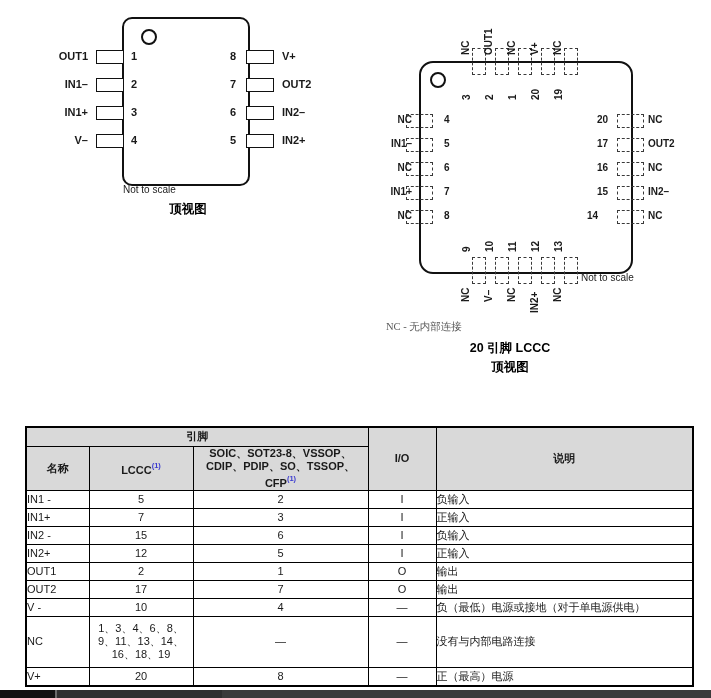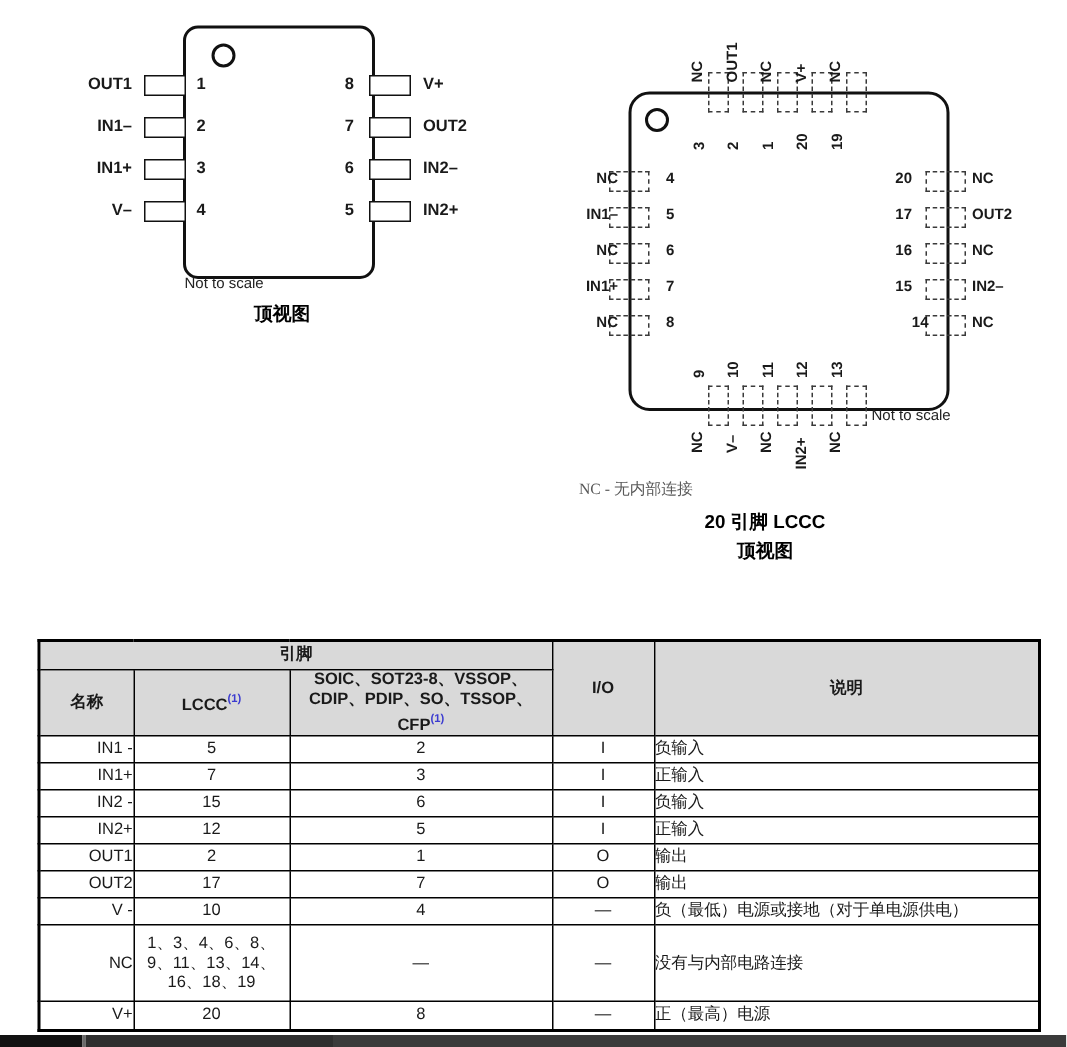--- a/index.html
+++ b/index.html
@@ -23,21 +23,21 @@
   .ncnote{position:absolute;font:10.5px/13px "Liberation Serif",serif;color:#595959;white-space:nowrap;}
   
   .tbl-title{position:absolute;left:25px;top:406px;width:667px;text-align:center;
              font:bold 12px/16px "Liberation Sans",sans-serif;color:#000;}
   table.pins{position:absolute;left:25px;top:426px;width:667px;border-collapse:collapse;
              table-layout:fixed;border:2px solid #000;}
   table.pins td{border:1px solid #000;font:11px/13px "Liberation Sans",sans-serif;color:#1a1a1a;
                 vertical-align:middle;padding:0;overflow:hidden;}
   table.pins td.hd{background:#d9d9d9;font-weight:bold;text-align:center;}
   td.c{text-align:center;}
-  td.l{text-align:right;padding-left:4px;}
+  td.l{text-align:left;padding-left:4px;}
   td.d{font-family:"Liberation Serif",serif;font-size:11.5px;color:#333;text-align:left;padding-left:5px;}
   sup.fn{font-size:7.5px;position:relative;top:-1px;color:#3b3bd0;font-weight:bold;}
   
   .bbar{position:absolute;top:690px;height:8px;}
 </style>
 </head>
 <body>
 
 <div id="page">
 
@@ -128,21 +128,21 @@
   <div class="pnum2 ralign" style="left:376px;top:113px;width:36px;">NC</div>
   <div class="pnum2 ralign" style="left:376px;top:137px;width:36px;">IN1–</div>
   <div class="pnum2 ralign" style="left:376px;top:161px;width:36px;">NC</div>
   <div class="pnum2 ralign" style="left:376px;top:185px;width:36px;">IN1+</div>
   <div class="pnum2 ralign" style="left:376px;top:209px;width:36px;">NC</div>
 
   <div class="pnum2 ralign" style="left:582px;top:113px;width:26px;">20</div>
   <div class="pnum2 ralign" style="left:582px;top:137px;width:26px;">17</div>
   <div class="pnum2 ralign" style="left:582px;top:161px;width:26px;">16</div>
   <div class="pnum2 ralign" style="left:582px;top:185px;width:26px;">15</div>
-  <div class="pnum2 ralign" style="left:593px;top:209px;width:26px;">14</div>
+  <div class="pnum2 ralign" style="left:572px;top:209px;width:26px;">14</div>
 
   <span class="pnum2" style="left:648px;top:113px;">NC</span>
   <span class="pnum2" style="left:648px;top:137px;">OUT2</span>
   <span class="pnum2" style="left:648px;top:161px;">NC</span>
   <span class="pnum2" style="left:648px;top:185px;">IN2–</span>
   <span class="pnum2" style="left:648px;top:209px;">NC</span>
 
   <span class="vrot" style="left:473px;top:240px;">9</span>
   <span class="vrot" style="left:496px;top:240px;">10</span>
   <span class="vrot" style="left:519px;top:240px;">11</span>

